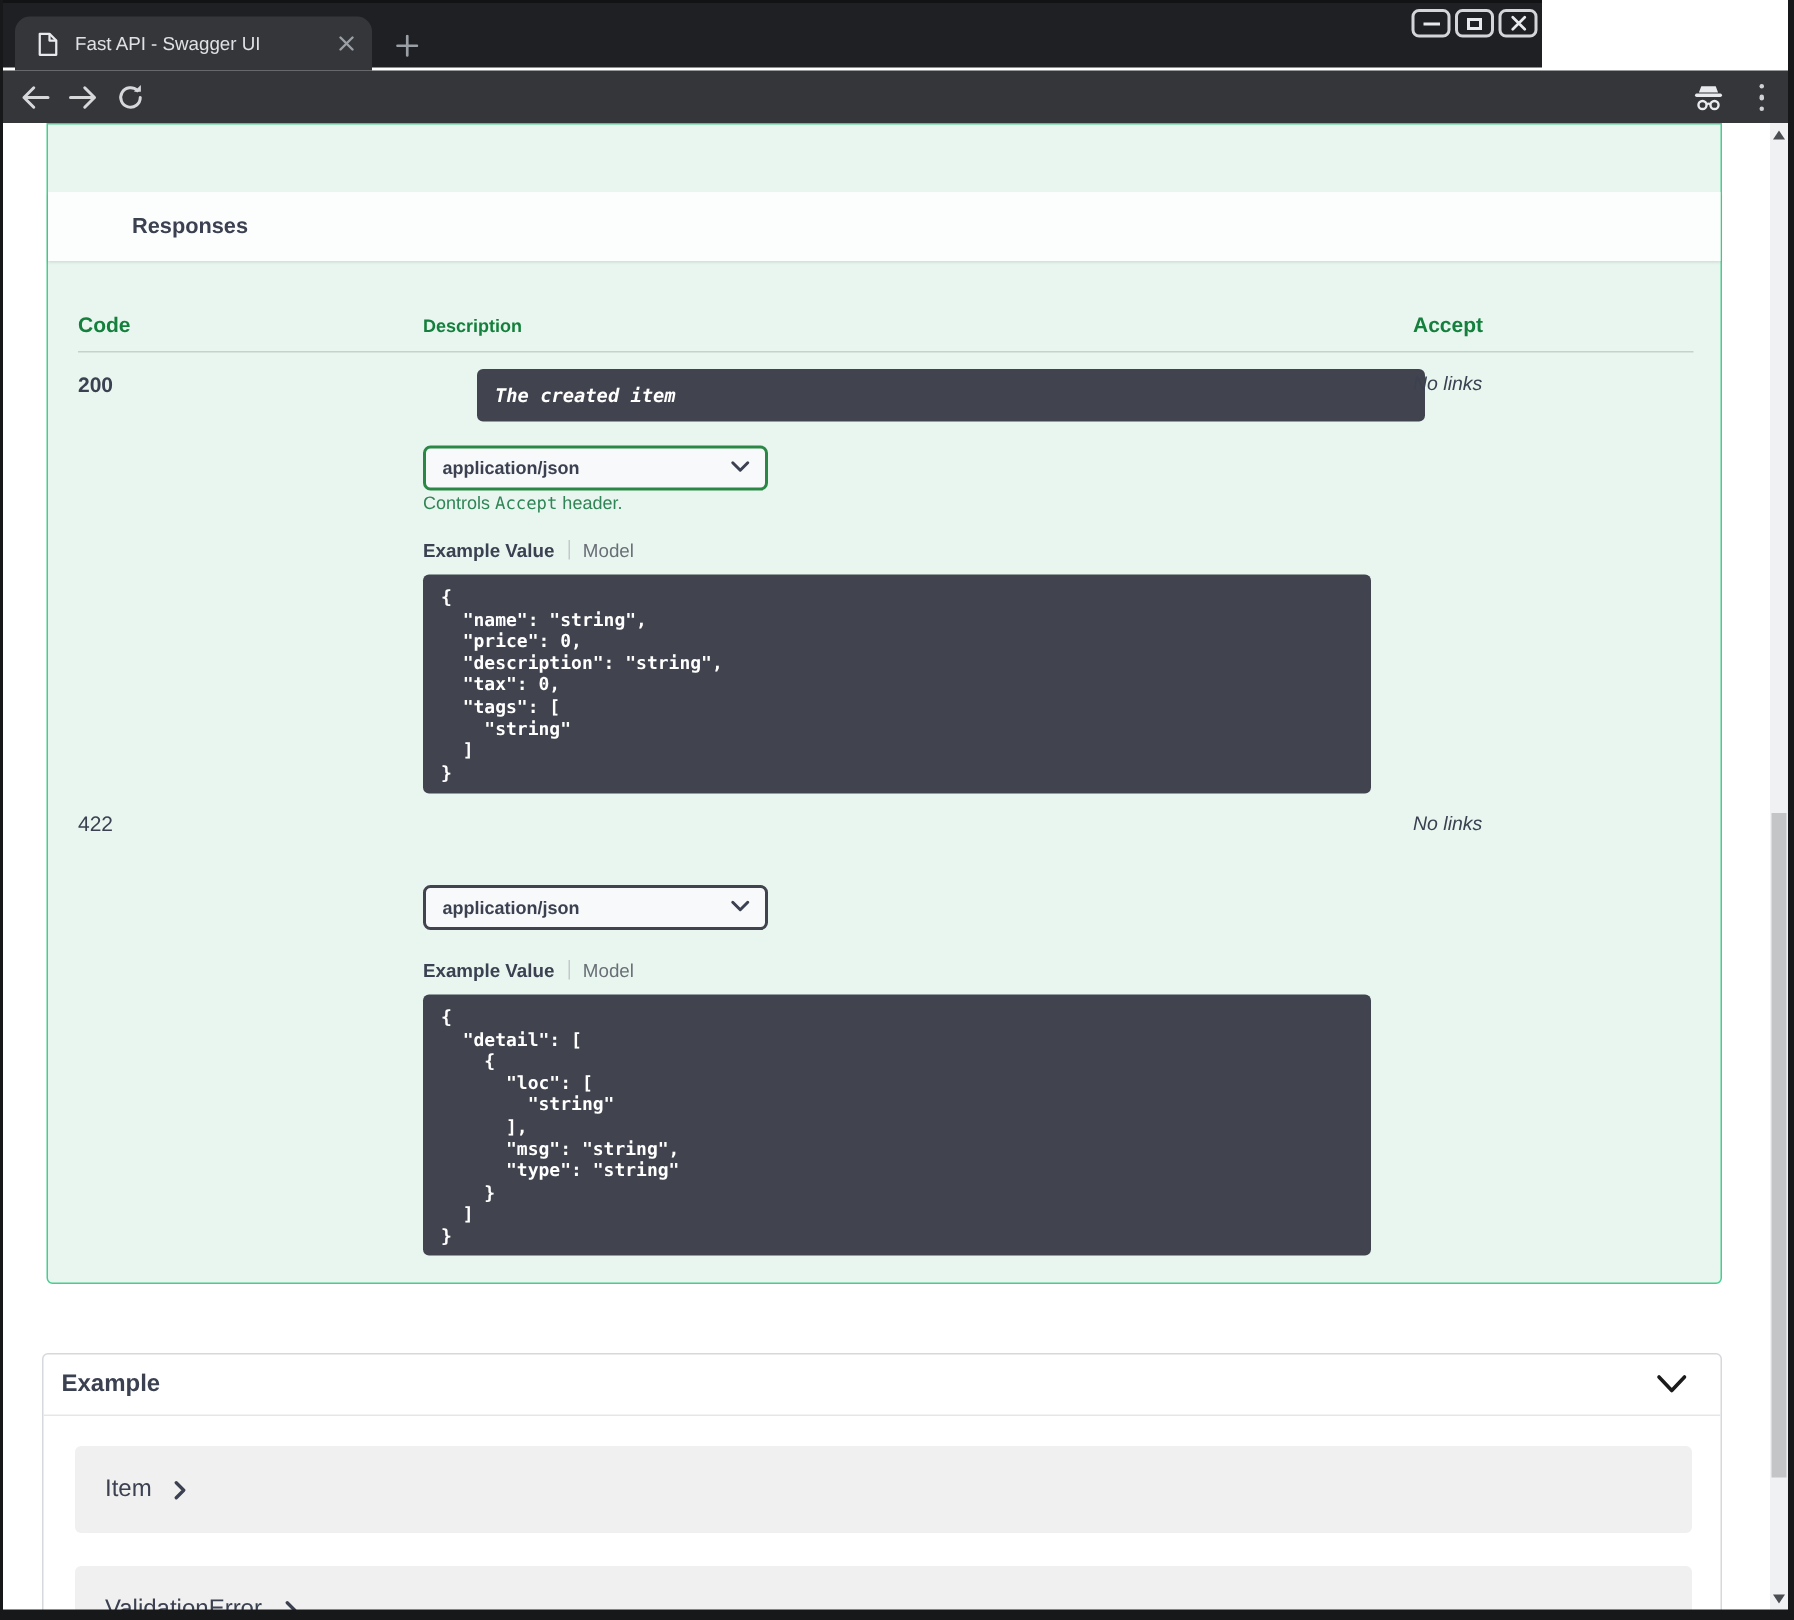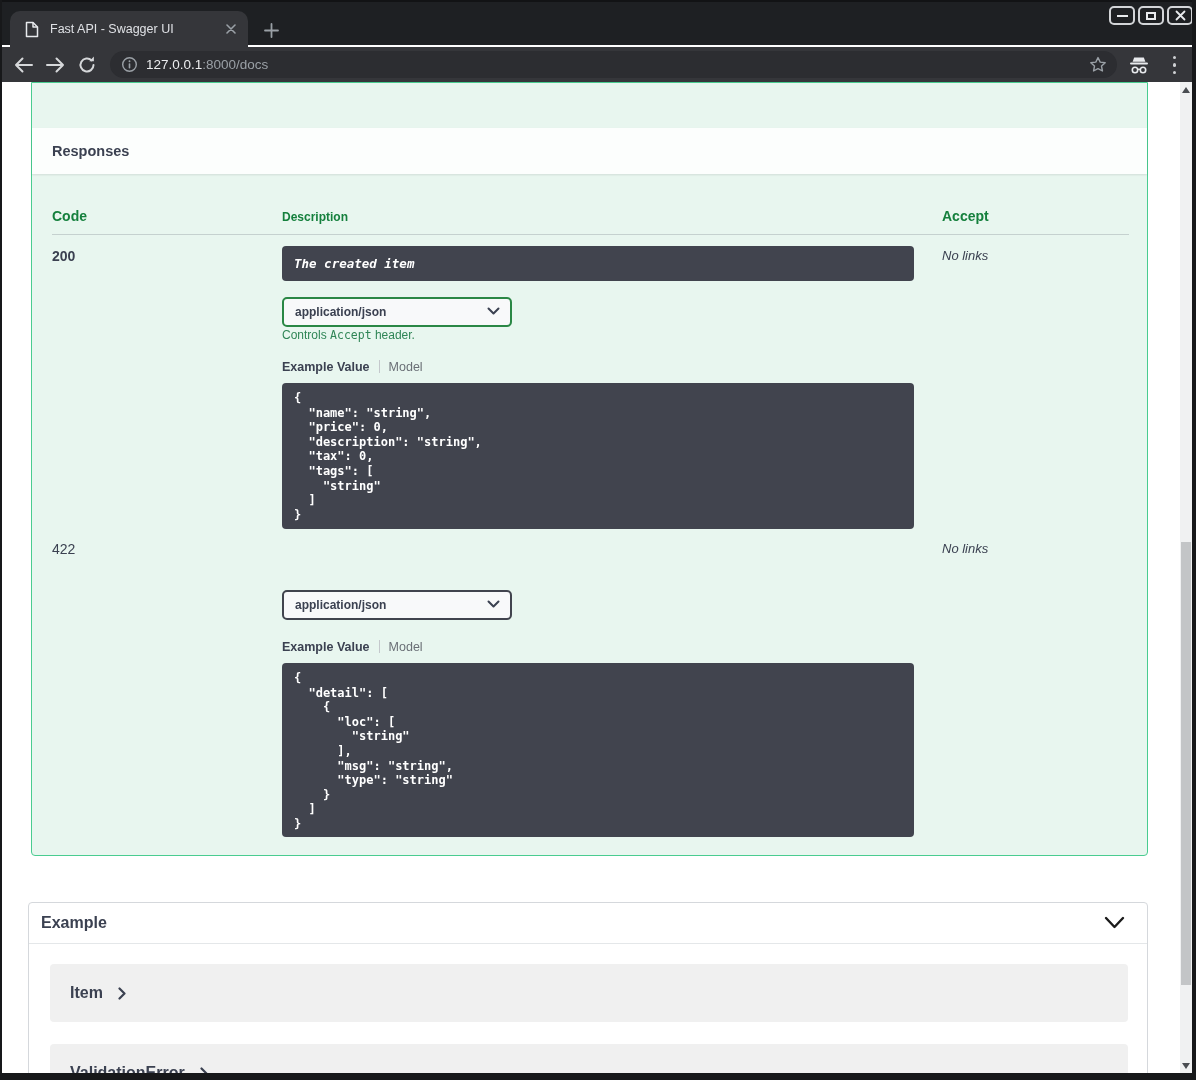--- a/index.html
+++ b/index.html
@@ -1,20 +1,20 @@
 <!DOCTYPE html>
 <html><head>
 <meta charset="utf-8">
 <style>
   html,body{margin:0;padding:0;background:#000;}
   *{box-sizing:border-box;}
   .window{position:relative;width:1196px;height:1080px;background:#fff;overflow:hidden;
           font-family:"Liberation Sans",sans-serif;}
   
-  .tabbar{position:absolute;left:0;top:0;width:1196px;height:45px;background:#1e2023;border-top:2px solid #121315;}
+  .tabbar{position:absolute;left:0;top:0;width:1028px;height:45px;background:#1e2023;border-top:2px solid #121315;}
   .tab{position:absolute;left:10px;top:9px;width:238px;height:36px;background:#35363a;
        border-radius:10px 10px 0 0;display:flex;align-items:center;padding:0 8px 0 15px;}
   .favicon{width:14px;height:17px;flex:0 0 auto;display:flex;}
   .tab-title{margin-left:11px;font-size:12.5px;color:#dfe1e5;white-space:nowrap;overflow:hidden;flex:1;}
   .tab-close{width:18px;height:18px;display:flex;align-items:center;justify-content:center;border-radius:50%;}
   .newtab{position:absolute;left:258px;top:16px;width:26px;height:24px;display:flex;align-items:center;justify-content:center;}
   .win-controls{position:absolute;right:3px;top:4px;display:flex;gap:3px;}
   .win-btn{width:26px;height:19px;border:2px solid #d3d5d8;border-radius:5px;display:flex;align-items:center;justify-content:center;}
   .g-min{width:11px;height:2px;background:#e8eaed;}
   .g-max{width:10px;height:8px;border:2px solid #e8eaed;}
@@ -26,21 +26,21 @@
   .url-host{color:#ecedef;}
   .url-rest{color:#9aa0a6;}
   .menu-dots{position:absolute;right:19px;top:9px;width:4px;height:18px;display:flex;flex-direction:column;justify-content:space-between;}
   .menu-dots i{width:3.4px;height:3.4px;border-radius:50%;background:#cfd1d4;}
   
   .page{position:absolute;left:0;top:82px;width:1196px;height:998px;background:#fff;overflow:hidden;}
   .opblock{position:absolute;left:31px;top:0;width:1117px;height:774px;background:#e8f6ef;
            border:1px solid #49cc90;border-radius:0 0 4px 4px;}
   .sec-header{position:absolute;left:0;top:45px;width:100%;height:46px;background:rgba(255,255,255,.85);
               box-shadow:0 1px 2px rgba(0,0,0,.1);display:flex;align-items:center;padding-left:20px;}
-  .sec-title{font-size:14.5px;font-weight:bold;color:#3b4151;}
+  .sec-title{font-size:14.5px;font-weight:bold;color:#3b4151;margin-left:36px;}
   .col-h{position:absolute;font-weight:bold;color:#15803d;font-size:14px;}
   .col-h.small{font-size:12px;}
   .thead-line{position:absolute;left:20px;top:151px;width:1077px;border-bottom:1px solid rgba(59,65,81,.2);}
   .resp-code{position:absolute;left:20px;font-size:14px;color:#3b4151;}
   .no-links{position:absolute;left:910px;font-size:13px;font-style:italic;color:#3b4151;}
   .resp-desc{position:absolute;left:250px;width:632px;height:35px;background:#41444e;border-radius:4px;
              color:#fff;font:italic bold 12.5px "DejaVu Sans Mono",monospace;line-height:35px;padding-left:12px;}
   .ct-select{position:absolute;left:250px;width:230px;height:30px;background:#f8f9fa;border:2px solid #2a8745;
              border-radius:5px;font-weight:bold;font-size:12px;color:#3b4151;line-height:26px;padding-left:11px;}
   .ct-select.dark{border-color:#41444e;}
@@ -55,21 +55,21 @@
   .ex-json pre{margin:0;font:bold 12px/14.6px "DejaVu Sans Mono",monospace;color:#fff;white-space:pre;}
   
   .models{position:absolute;left:28px;top:820px;width:1120px;height:260px;background:#fff;
           border:1px solid #d5d8dc;border-radius:4px;}
   .models-header{position:absolute;left:0;top:0;width:100%;height:41px;border-bottom:1px solid #e4e7e9;
                  display:flex;align-items:center;padding-left:12px;}
   .models-title{font-size:16px;font-weight:bold;color:#3b4151;}
   .models-chev{position:absolute;right:22px;top:13px;}
   .model-card{position:absolute;left:21px;width:1078px;height:58px;background:#f0f0f0;border-radius:4px;
               display:flex;align-items:center;padding-left:20px;}
-  .model-name{font-size:16px;font-weight:bold;color:#3b4151;}
+  .model-name{font-size:16px;font-weight:normal;color:#3b4151;}
   .model-chev{margin-left:15px;display:flex;}
   
   .scrollbar{position:absolute;left:1180px;top:0;width:12px;height:992px;background:#f0f1f2;}
   .sb-thumb{position:absolute;left:1px;top:460px;width:10px;height:443px;background:#c3c5c7;}
   .tri{position:absolute;left:2px;width:0;height:0;border-left:4px solid transparent;border-right:4px solid transparent;}
   .tri-up{top:5px;border-bottom:6px solid #4a4d52;}
   .tri-down{bottom:5px;border-top:6px solid #4a4d52;}
   .edge-l{position:absolute;left:0;top:0;width:2px;height:1080px;background:#17181a;}
   .edge-r{position:absolute;right:0;top:0;width:4px;height:1080px;background:#17181a;}
   .edge-b{position:absolute;left:0;bottom:0;width:1196px;height:7px;background:#17181a;}
@@ -124,31 +124,20 @@
       <svg width="21" height="18" viewBox="0 0 21 18">
           <path d="M2 9h16M11.5 2.5L18 9l-6.5 6.5" fill="none" stroke="#d6d8da" stroke-width="2" stroke-linecap="round" stroke-linejoin="round"></path>
         </svg>
     </div>
     <div class="nav-btn" style="left:74px;">
       <svg width="20" height="20" viewBox="0 0 20 20">
           <path d="M16.5 10a6.5 6.5 0 1 1-1.9-4.6" fill="none" stroke="#d6d8da" stroke-width="2" stroke-linecap="round"></path>
           <path d="M16.9 1.6v4.6h-4.6z" fill="#d6d8da"></path>
         </svg>
     </div>
-    <div class="omnibox">
-      <svg width="17" height="17" viewBox="0 0 18 18">
-          <circle cx="9" cy="9" r="7.2" fill="none" stroke="#9aa0a6" stroke-width="1.5"></circle>
-          <path d="M9 8.4v4" stroke="#9aa0a6" stroke-width="1.7" stroke-linecap="round"></path>
-          <circle cx="9" cy="5.6" r="1" fill="#9aa0a6"></circle>
-        </svg>
-      <span class="url-text"><span class="url-host">127.0.0.1</span><span class="url-rest">:8000/docs</span></span>
-      <svg width="18" height="17" viewBox="0 0 18 17">
-          <path d="M9 1.6l2.2 4.5 5 .6-3.7 3.4.95 4.9L9 12.6l-4.45 2.4.95-4.9L1.8 6.7l5-.6z" fill="none" stroke="#9aa0a6" stroke-width="1.4" stroke-linejoin="round"></path>
-        </svg>
-    </div>
     <div class="nav-btn" style="left:1126px;">
       <svg width="24" height="21" viewBox="0 0 24 21">
           <path d="M7.2 2.5h9.6l1.6 4.2H5.6z" fill="#e8eaed"></path>
           <rect x="3" y="7.4" width="18" height="2.2" rx="1.1" fill="#e8eaed"></rect>
           <circle cx="8" cy="15" r="2.7" fill="none" stroke="#e8eaed" stroke-width="1.6"></circle>
           <circle cx="16" cy="15" r="2.7" fill="none" stroke="#e8eaed" stroke-width="1.6"></circle>
           <path d="M10.7 14.6c.8-.6 1.8-.6 2.6 0" fill="none" stroke="#e8eaed" stroke-width="1.4"></path>
         </svg>
     </div>
     <div class="menu-dots">
@@ -164,21 +153,21 @@
       <div class="sec-header">
         <span class="sec-title">Responses</span>
       </div>
 
       <span class="col-h" style="left:20px;top:125px;">Code</span>
       <span class="col-h small" style="left:250px;top:127px;">Description</span>
       <span class="col-h" style="left:910px;top:125px;">Accept</span>
       <div class="thead-line"></div>
 
       <span class="resp-code" style="top:165px;font-weight:bold;">200</span>
-      <div class="resp-desc" style="top:163px;">The created item</div>
+      <div class="resp-desc" style="top:163px;margin-left:36px;">The created item</div>
       <div class="ct-select" style="top:214px;">
         <span>application/json</span>
         <svg class="ct-chev" width="13" height="9" viewBox="0 0 13 9">
             <path d="M1.5 1.5l5 5 5-5" fill="none" stroke="#3b4151" stroke-width="2" stroke-linecap="round" stroke-linejoin="round"></path>
           </svg>
       </div>
       <div class="accept-hint" style="top:245px;"><span>Controls </span><span class="mono">Accept</span><span> header.</span></div>
       <div class="ex-tabs" style="top:276px;">
         <span class="tab-example">Example Value</span>
         <span class="tab-sep"></span>

